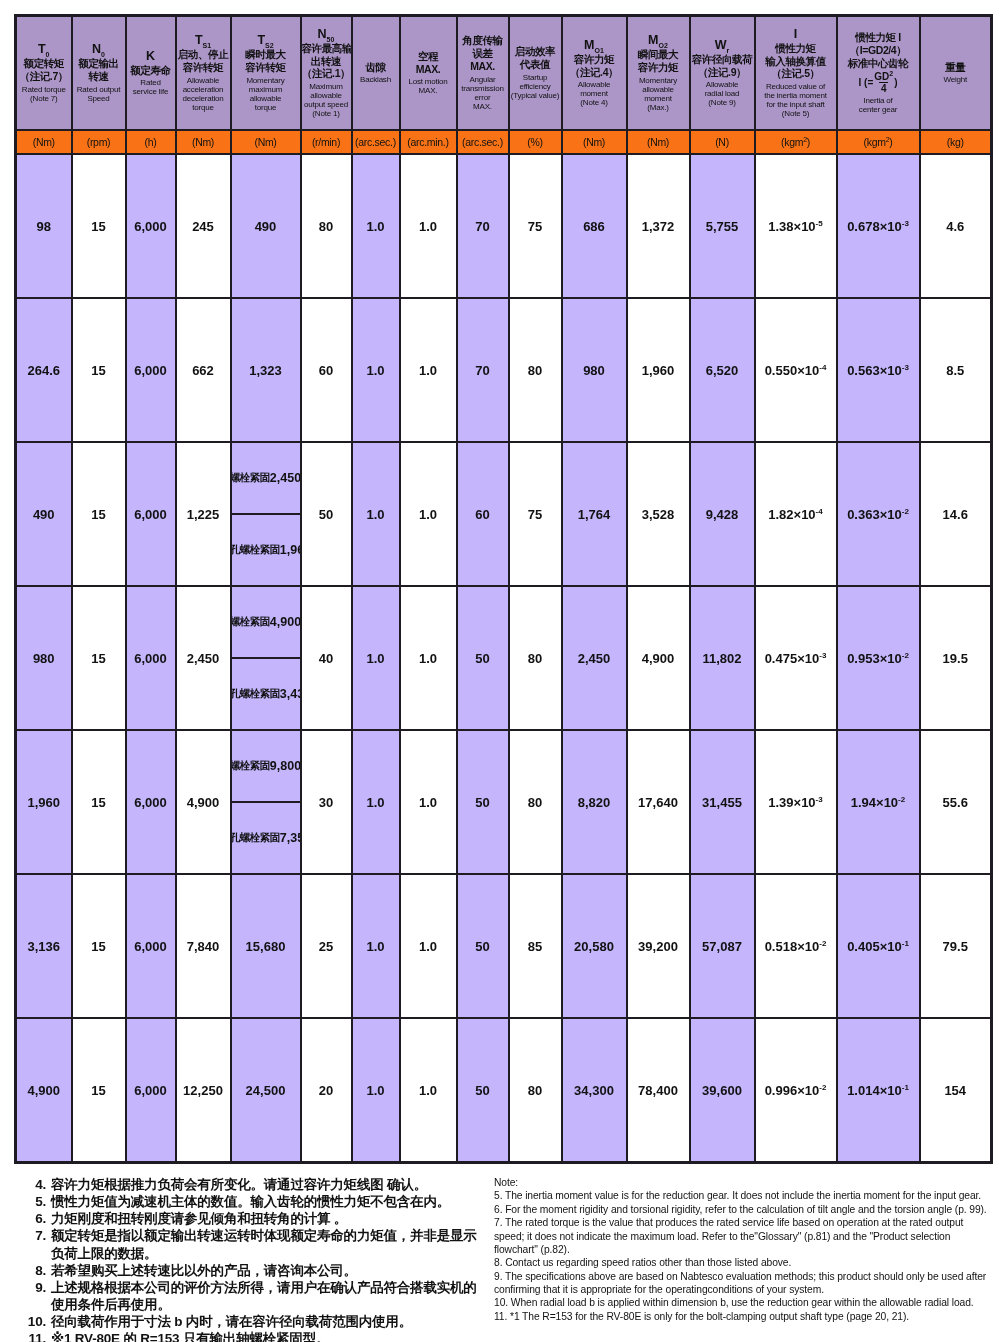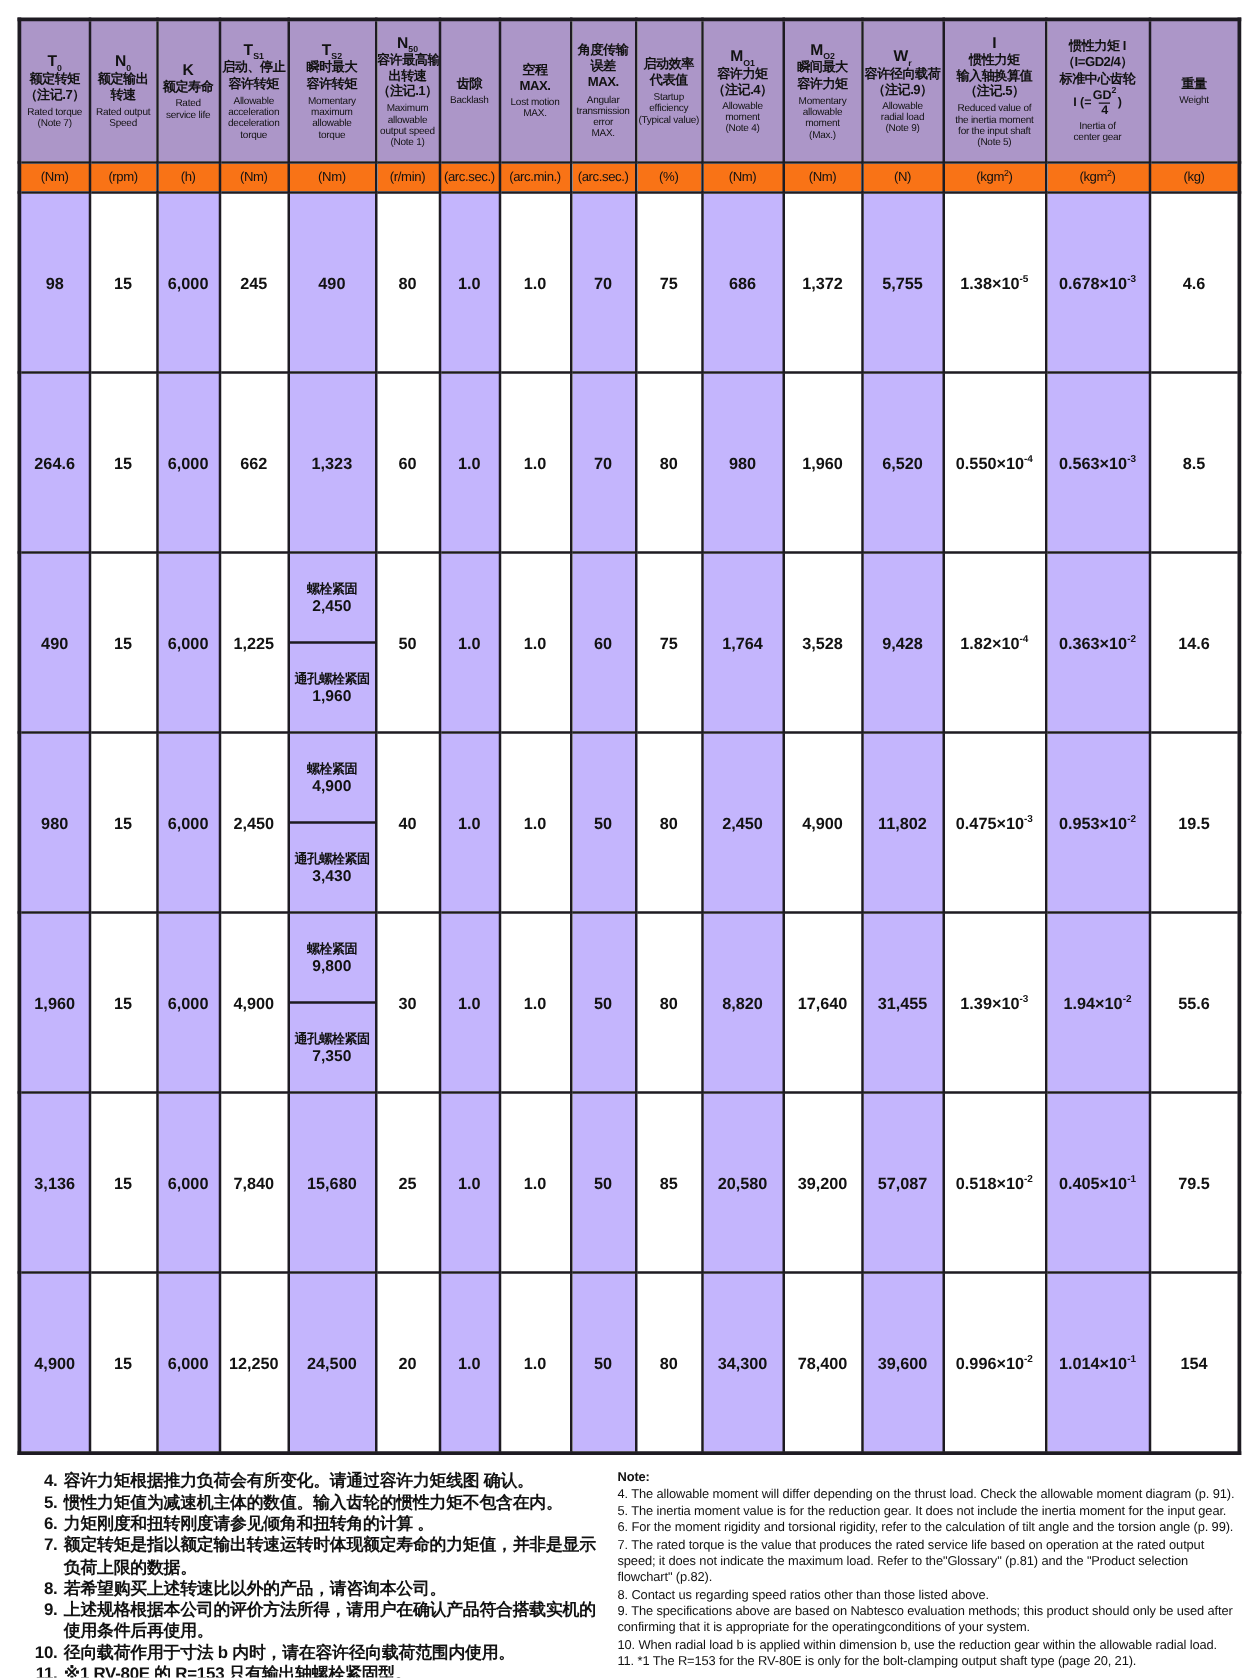--- a/index.html
+++ b/index.html
@@ -25,31 +25,31 @@
   .zh-line{font-size:10.5px;font-weight:700;line-height:1.22;letter-spacing:-0.4px;white-space:nowrap;}
   .en-line{font-size:8px;font-weight:400;line-height:1.12;letter-spacing:-0.2px;white-space:nowrap;}
   .hdr-en{margin-top:3px;}
   .u{}
   sup,sub{font-size:7px;line-height:0;}
   td.val sup{font-size:8px;}
   .frac-wrap{font-size:10px;font-weight:700;display:inline-flex;align-items:center;gap:1px;margin-top:2px;}
   .frac{display:inline-flex;flex-direction:column;align-items:center;line-height:1;}
   .frac .den{border-top:1px solid #121212;padding:1px 2px 0 2px;}
   .split-cell{display:flex;flex-direction:column;height:142px;}
-  .split-half{flex:1;display:flex;flex-direction:column;align-items:center;justify-content:center;}
+  .split-half{flex:1;display:flex;flex-direction:row;align-items:center;justify-content:center;}
   .split-half + .split-half{border-top:2px solid #1e1b22;}
   .split-label{font-size:10.5px;font-weight:700;letter-spacing:-0.5px;white-space:nowrap;}
   .split-value{font-size:12.5px;font-weight:700;}
   .notes{display:flex;margin:12px 0 0 6px;}
   .notes-zh{width:468px;font-size:13.5px;font-weight:700;line-height:1.27;letter-spacing:-0.2px;}
   .note-zh-item{display:flex;}
   .note-zh-item .num{flex:none;width:26px;text-align:right;margin-right:5px;}
   .note-zh-item .txt{flex:1;}
   .notes-en{width:496px;font-size:10.3px;font-weight:400;line-height:1.3;margin-left:6px;letter-spacing:-0.1px;}
-  .notes-en .title{font-weight:700;}
+  .notes-en .title{font-weight:400;}
 </style>
 </head>
 <body>
 
 <div class="page">
 
   <table class="spec">
     <colgroup>
         <col style="width: 56px;">
         <col style="width: 54px;">
@@ -438,21 +438,20 @@
           <span class="txt">径向载荷作用于寸法 b 内时，请在容许径向载荷范围内使用。</span>
         </div>
         <div class="note-zh-item">
           <span class="num">11.</span>
           <span class="txt">※1 RV-80E 的 R=153 只有输出轴螺栓紧固型。</span>
         </div>
       </div>
     <div class="notes-en">
       <div class="title">Note:</div>
       <div>
-          <div class="note-en-item"><span>4.</span> <span>The allowable moment will differ depending on the thrust load. Check the allowable moment diagram (p. 91).</span></div>
           <div class="note-en-item"><span>5.</span> <span>The inertia moment value is for the reduction gear. It does not include the inertia moment for the input gear.</span></div>
           <div class="note-en-item"><span>6.</span> <span>For the moment rigidity and torsional rigidity, refer to the calculation of tilt angle and the torsion angle (p. 99).</span></div>
           <div class="note-en-item"><span>7.</span> <span>The rated torque is the value that produces the rated service life based on operation at the rated output speed; it does not indicate the maximum load. Refer to the"Glossary" (p.81) and the "Product selection flowchart" (p.82).</span></div>
           <div class="note-en-item"><span>8.</span> <span>Contact us regarding speed ratios other than those listed above.</span></div>
           <div class="note-en-item"><span>9.</span> <span>The specifications above are based on Nabtesco evaluation methods; this product should only be used after confirming that it is appropriate for the operatingconditions of your system.</span></div>
           <div class="note-en-item"><span>10.</span> <span>When radial load b is applied within dimension b, use the reduction gear within the allowable radial load.</span></div>
           <div class="note-en-item"><span>11.</span> <span>*1 The R=153 for the RV-80E is only for the bolt-clamping output shaft type (page 20, 21).</span></div>
         </div>
     </div>
   </div>

